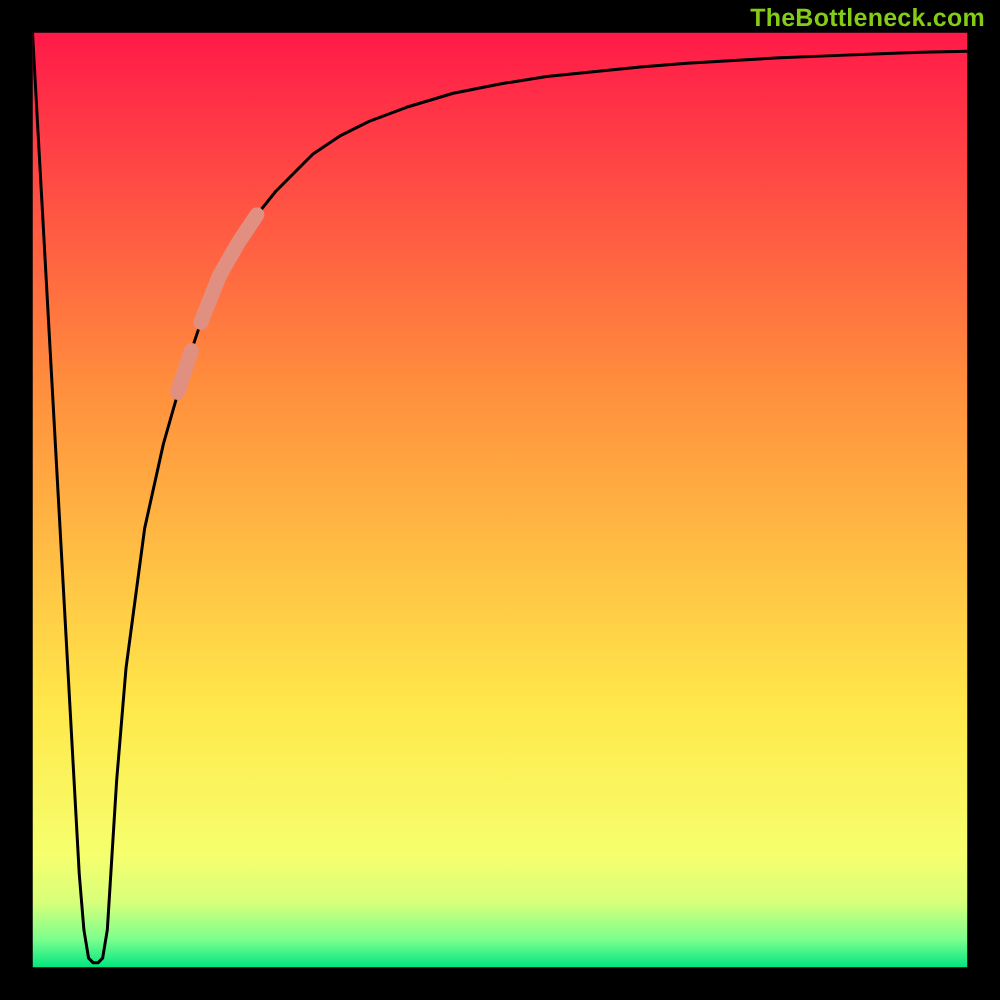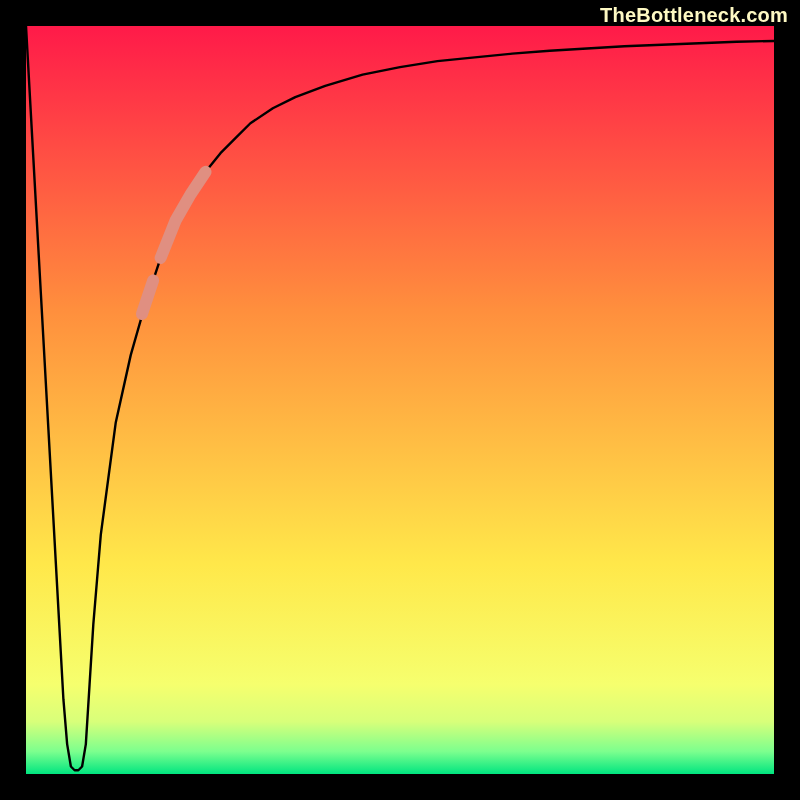--- a/index.html
+++ b/index.html
@@ -16,21 +16,21 @@
     left: 0;
     top: 0;
     width: 800px;
     height: 800px;
     background: #000;
   }
   .watermark {
     position: absolute;
     top: 4px;
     right: 12px;
-    color: #fef9c3;
+    color: #84cc16;
     font-size: 20px;
     font-weight: 600;
     letter-spacing: 0.2px;
     z-index: 10;
   }
   .plot {
     position: absolute;
     left: 26px;
     top: 26px;
     width: 748px;

